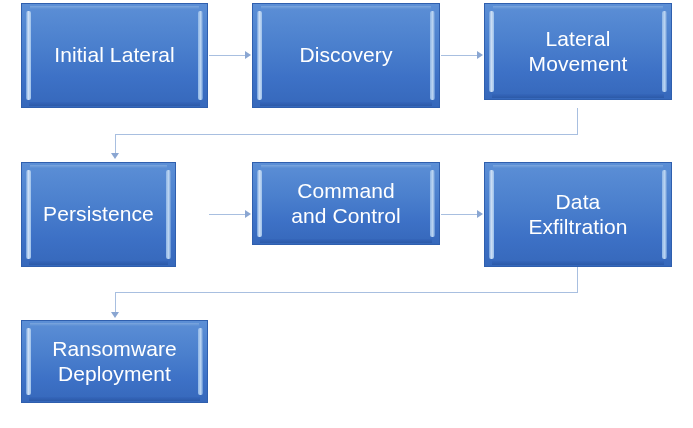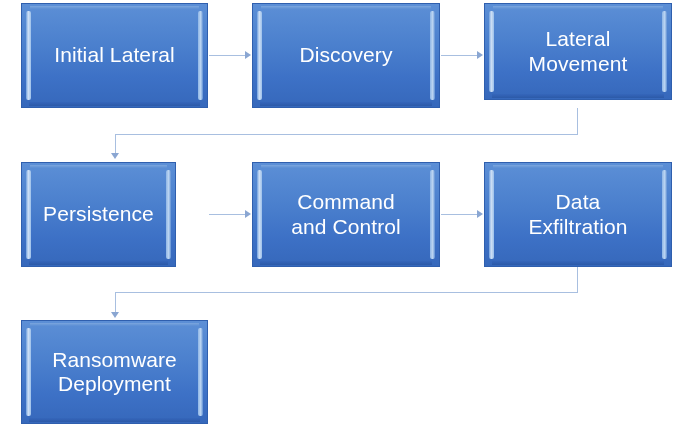--- a/index.html
+++ b/index.html
@@ -154,21 +154,21 @@
     <span class="bevel-top"></span>
     <span class="bevel-left"></span>
     <span class="bevel-right"></span>
     <span class="bevel-bottom"></span>
     <span class="label">Persistence</span>
   </div>
 
   <div class="conn-h" style="left:209px; top:214px; width:37px;"></div>
   <div class="arrow-right" style="left:245px; top:210px;"></div>
 
-  <div class="node" style="left:252px; top:162px; width:188px; height:105px;">
+  <div class="node" style="left:252px; top:162px; width:188px; height:83px;">
     <span class="bevel-top"></span>
     <span class="bevel-left"></span>
     <span class="bevel-right"></span>
     <span class="bevel-bottom"></span>
     <span class="label">Command
 and Control</span>
   </div>
 
   <div class="conn-h" style="left:441px; top:214px; width:37px;"></div>
   <div class="arrow-right" style="left:477px; top:210px;"></div>
@@ -180,21 +180,21 @@
     <span class="bevel-bottom"></span>
     <span class="label">Data
 Exfiltration</span>
   </div>
 
   <div class="conn-v" style="left:577px; top:267px; height:26px;"></div>
   <div class="conn-h" style="left:115px; top:292px; width:463px;"></div>
   <div class="conn-v" style="left:115px; top:292px; height:21px;"></div>
   <div class="arrow-down" style="left:111px; top:312px;"></div>
 
-  <div class="node" style="left:21px; top:320px; width:187px; height:104px;">
+  <div class="node" style="left:21px; top:320px; width:187px; height:83px;">
     <span class="bevel-top"></span>
     <span class="bevel-left"></span>
     <span class="bevel-right"></span>
     <span class="bevel-bottom"></span>
     <span class="label">Ransomware
 Deployment</span>
   </div>
 
 </div>
 

